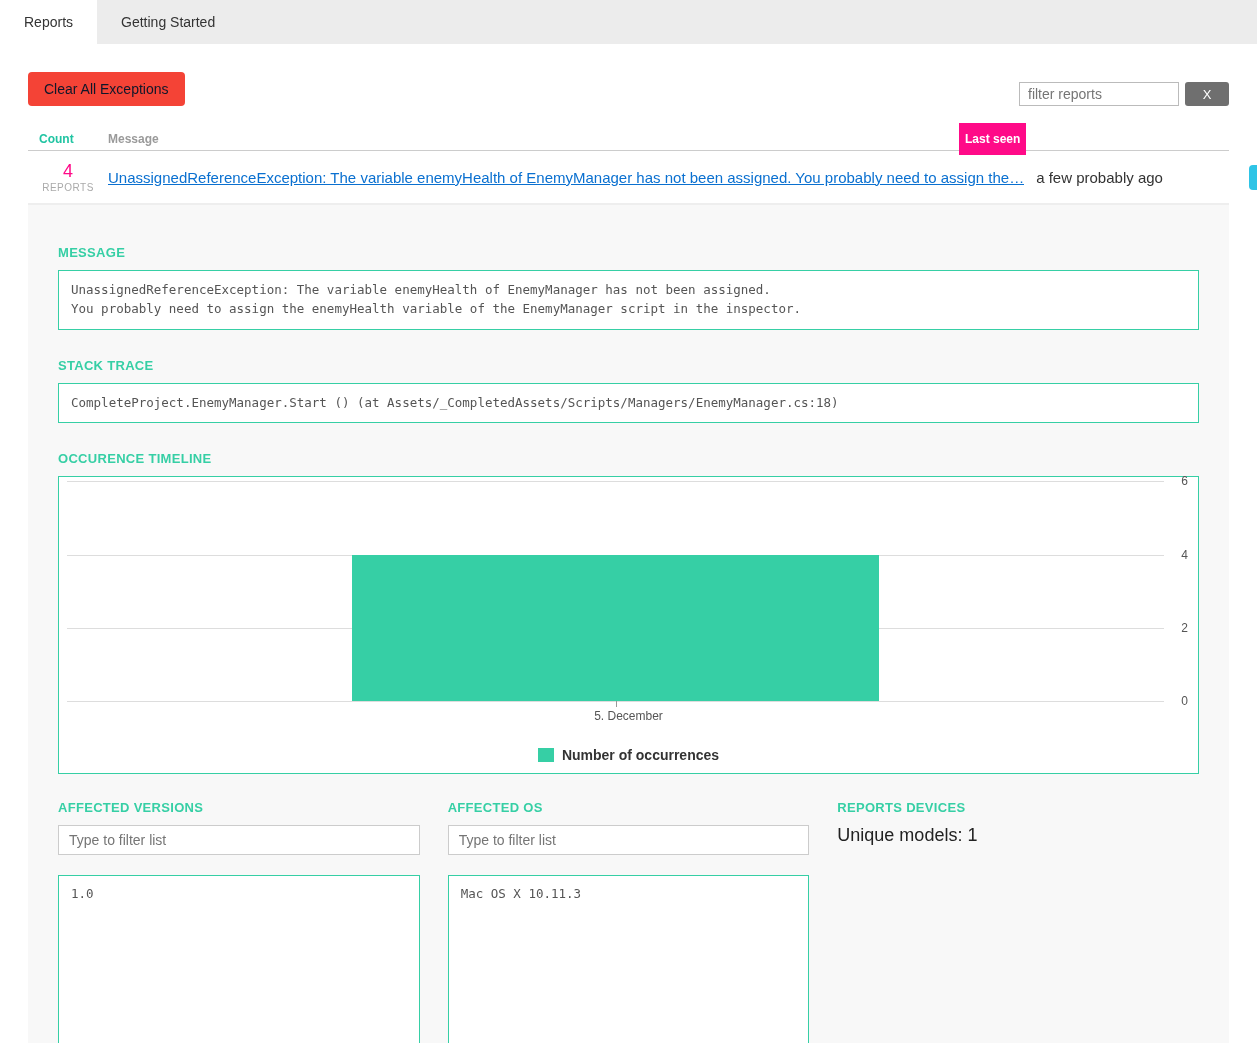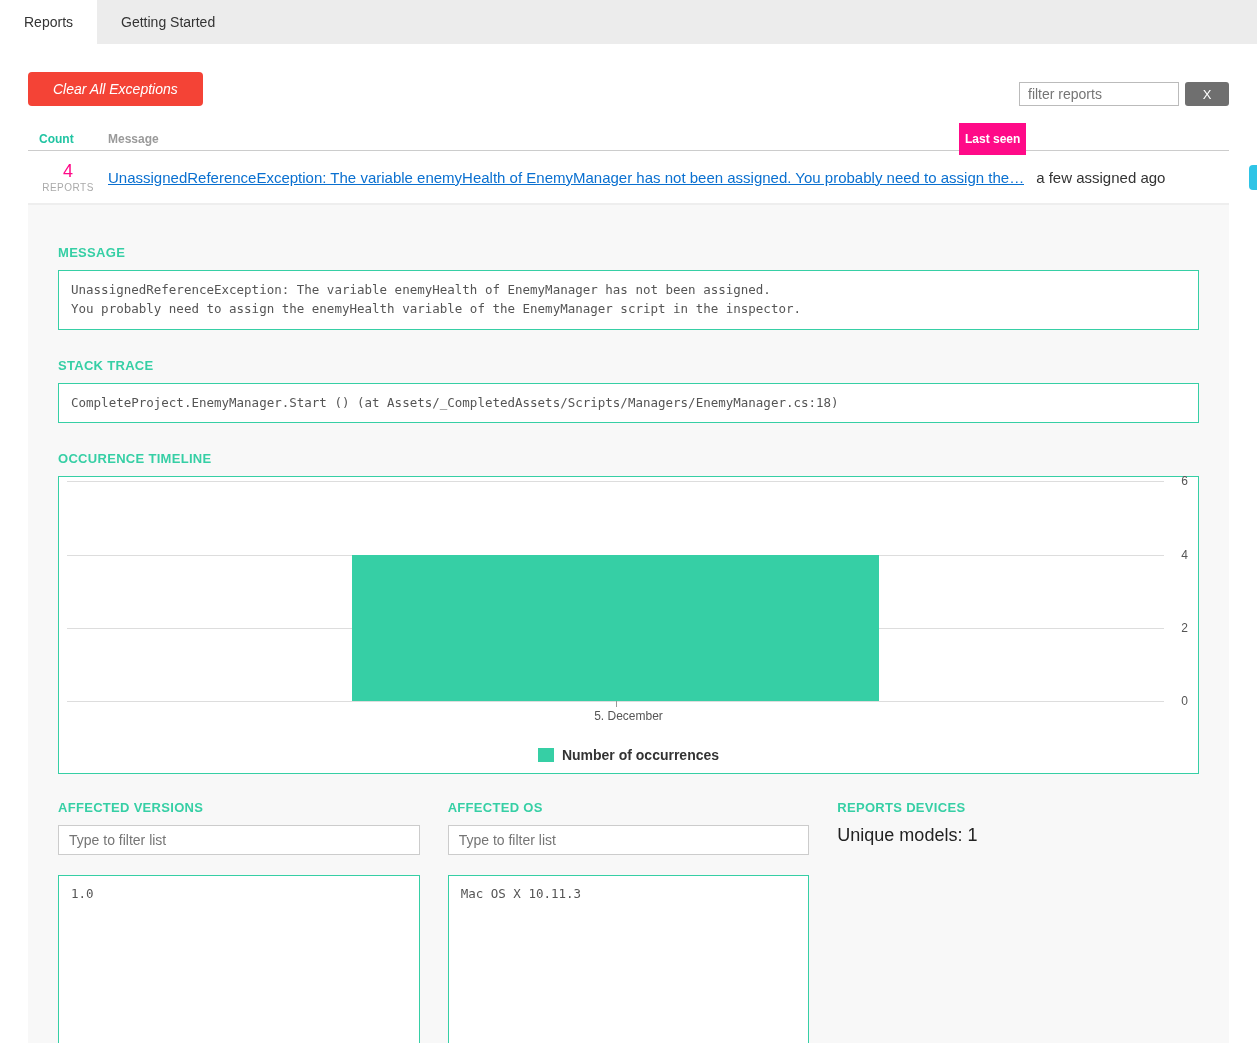--- a/index.html
+++ b/index.html
@@ -6,21 +6,21 @@
   html, body { width: 1257px; font-family: -apple-system, BlinkMacSystemFont, "Segoe UI", Helvetica, Arial, sans-serif; background: #fff; color: #333; font-size: 14px; }
 
   
   .tab-bar { width: 100%; background: #ececec; display: flex; }
   .tab { padding: 14px 24px; color: #333; cursor: pointer; font-size: 14px; }
   .tab.active { background: #fff; }
 
   .page { padding: 28px; }
 
   .toolbar-row { display: flex; justify-content: space-between; align-items: flex-end; margin-bottom: 22px; }
-  .btn { border: none; cursor: pointer; border-radius: 4px; font-size: 14px; padding: 9px 25px; color: #ffffff; font-style: italic; }
+  .btn { border: none; cursor: pointer; border-radius: 4px; font-size: 14px; padding: 9px 16px; color: #0f172a; }
   .btn-danger { background: #f44336; }
   .filter-group { display: flex; gap: 6px; align-items: center; margin-left: 24px; }
   .filter-input { width: 160px; height: 24px; padding: 2px 8px; border: 1px solid #bbb; font-size: 14px; }
   .btn-x { background: #6f6f6f; color: #fff; border: none; border-radius: 3px; width: 44px; height: 24px; font-size: 13px; cursor: pointer; }
 
   
   .tbl-head { display: grid; grid-template-columns: 80px 1fr 190px 80px; padding: 4px 0; border-bottom: 1px solid #ccc; }
   .th { font-size: 12px; color: #9a9a9a; font-weight: 600; }
   .th.count { color: #20c4a2; margin-left: 11px; }
   .th.lastseen span { background: #ff0a88; color: #fff; padding: 9px 6px; font-size: 12px; }
@@ -83,21 +83,21 @@
   </div>
 
   <div class="tbl-row">
     <div class="count-cell">
       <div class="count-val">4</div>
       <div class="count-lbl">REPORTS</div>
     </div>
     <div class="msg-cell">
       <a href="#" class="msg-link">UnassignedReferenceException: The variable enemyHealth of EnemyManager has not been assigned. You probably need to assign the…</a>
     </div>
-    <div class="seen-cell">a few assigned ago</div>
+    <div class="seen-cell">a few probably ago</div>
     <div class="close-cell">
       <button class="btn-close">Close</button>
     </div>
   </div>
 
   <div class="detail">
 
     <div class="sec-title">MESSAGE</div>
     <div class="code-box">UnassignedReferenceException: The variable enemyHealth of EnemyManager has not been assigned.
 You probably need to assign the enemyHealth variable of the EnemyManager script in the inspector.</div>

